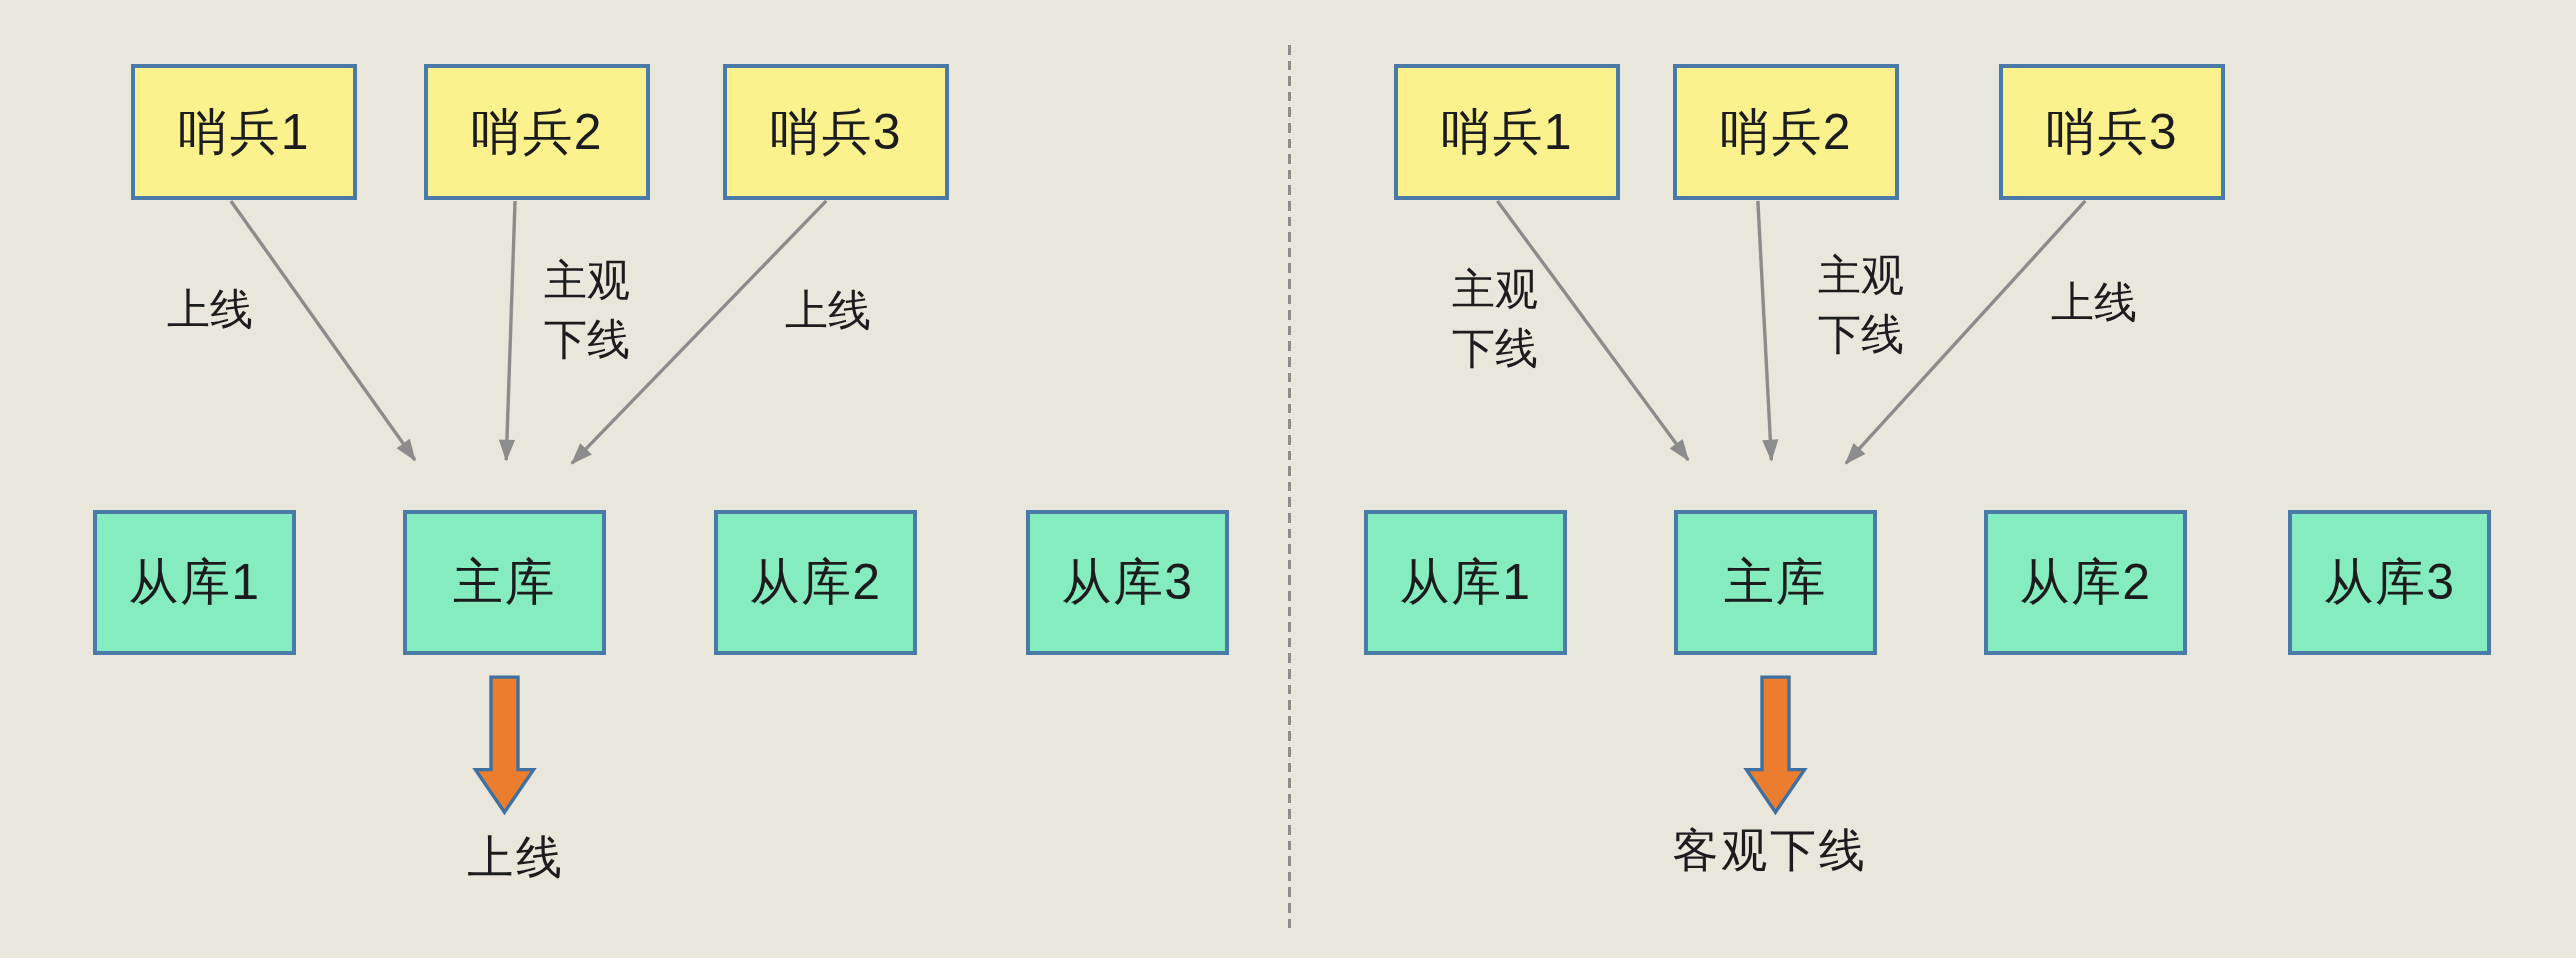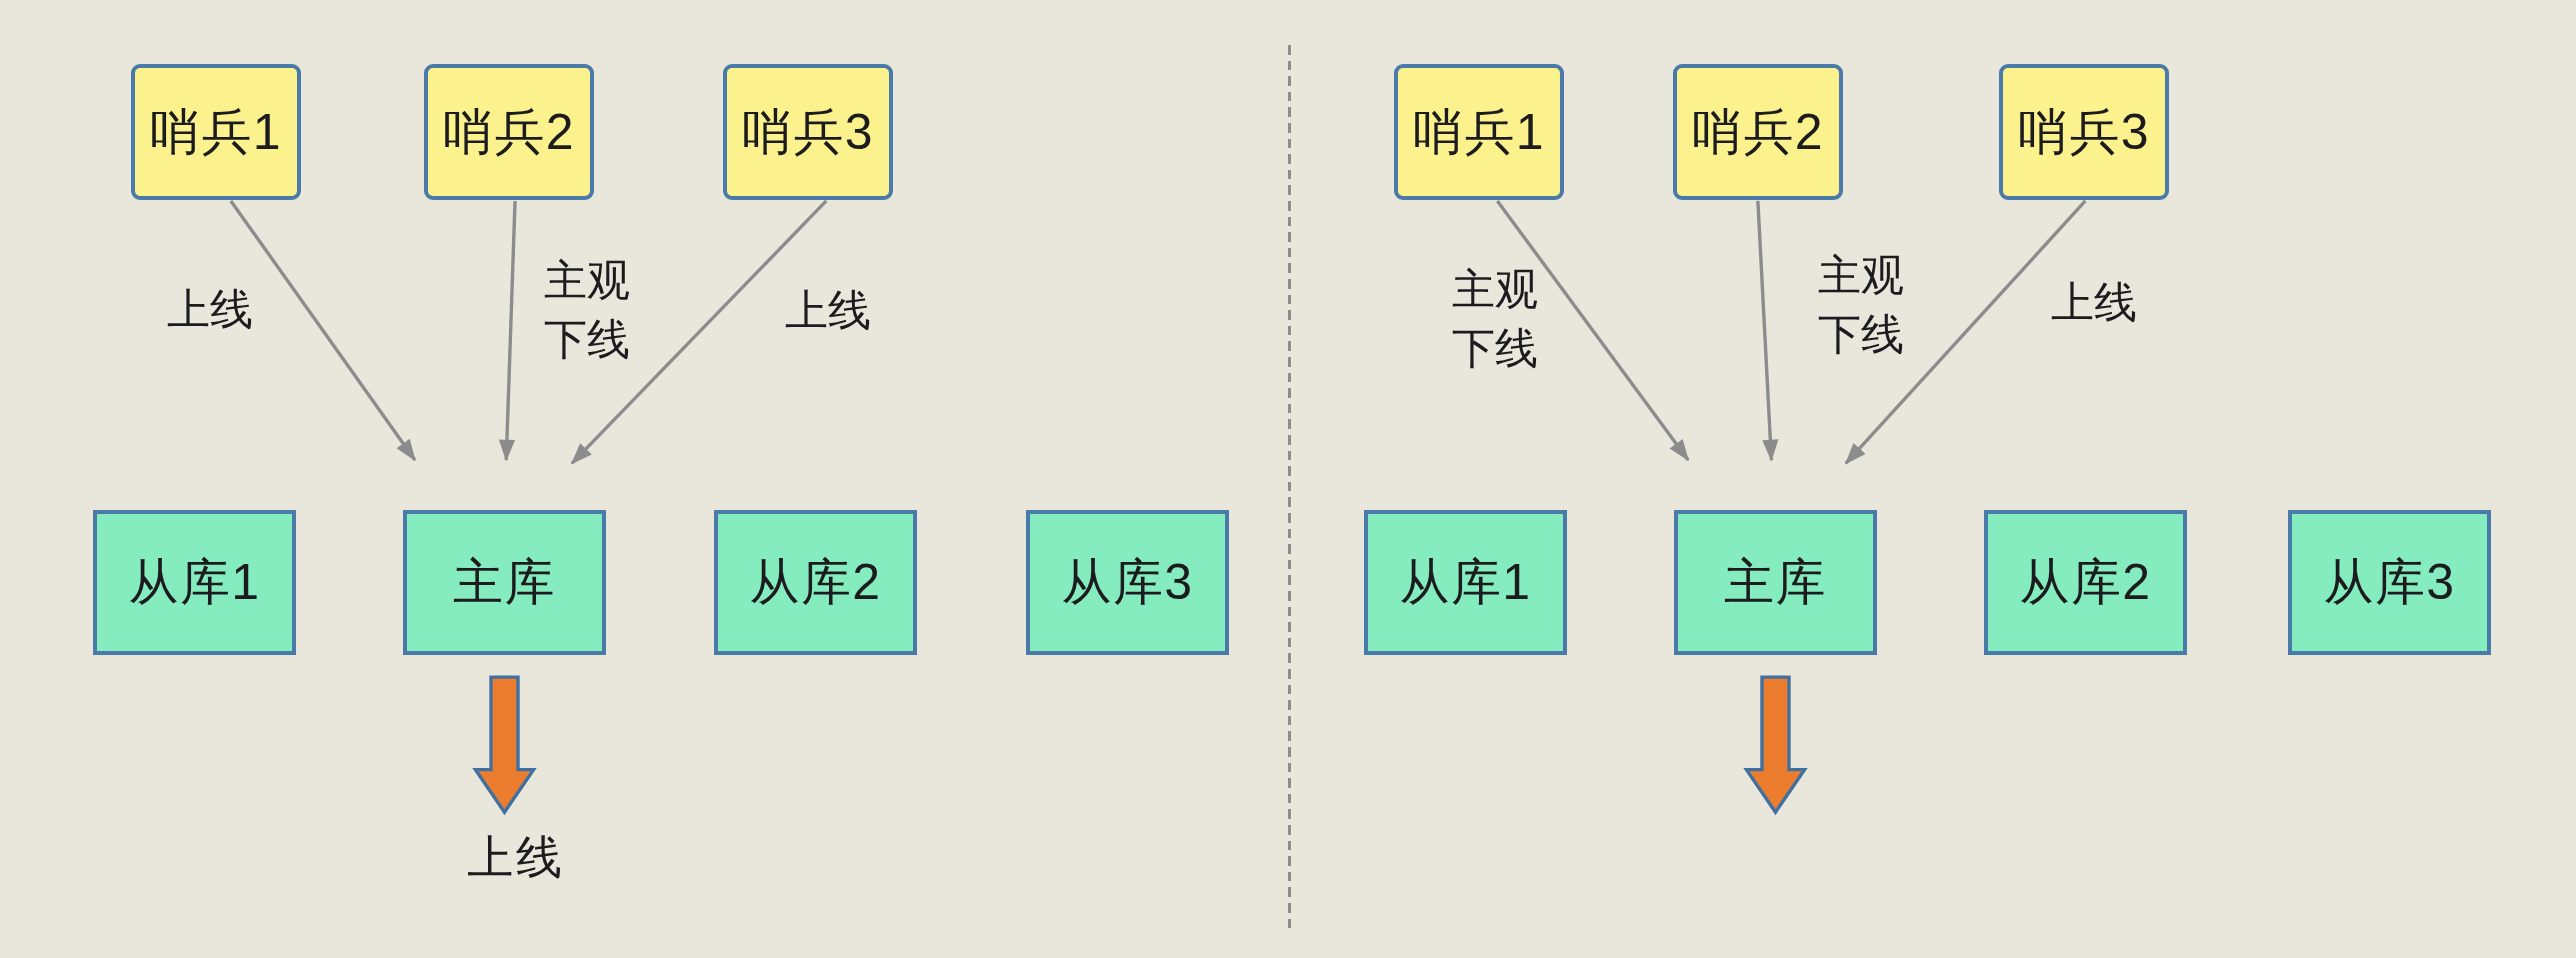--- a/index.html
+++ b/index.html
@@ -20,21 +20,21 @@
 
   .box {
     position: absolute;
     display: flex; align-items: center; justify-content: center;
     border: 4px solid #4A7AA7;
     box-sizing: border-box;
     font-size: 50px;
     letter-spacing: 1.4px;
     color: #1C1C1E;
   }
-  .sentinel { width: 170px; height: 136px; background: #FBF28D; border-radius: 9px; }
+  .sentinel { width: 226px; height: 136px; background: #FBF28D; }
   .db       { width: 203px; height: 145px; background: #84ECBE; top: 474px; margin-top: 36px; }
 
   
   .p0s0 { left: 131px;  top: 64px; }
   .p0s1 { left: 424px;  top: 64px; }
   .p0s2 { left: 723px; top: 64px; }
   
   .p1s0 { left: 1394px; top: 64px; }
   .p1s1 { left: 1673px; top: 64px; }
   .p1s2 { left: 1999px; top: 64px; }
@@ -144,17 +144,18 @@
   <div class="box db p1d3">从库3</div>
 
   <svg class="big-arrow p0a" viewBox="0 0 120 210" xmlns="http://www.w3.org/2000/svg">
     <polygon points="40,3 80,3 80,140 103,140 60,203 17,140 40,140" fill="#EC7D2F" stroke="#4070A0" stroke-width="5" stroke-linejoin="miter"></polygon>
   </svg>
   <svg class="big-arrow p1a" viewBox="0 0 120 210" xmlns="http://www.w3.org/2000/svg">
     <polygon points="40,3 80,3 80,140 103,140 60,203 17,140 40,140" fill="#EC7D2F" stroke="#4070A0" stroke-width="5" stroke-linejoin="miter"></polygon>
   </svg>
 
   <div class="result-label p0r">上线</div>
+  <div class="result-label p1r">客观下线</div>
 
   <div class="divider"></div>
 
 </div>
 
 
 </body></html>

